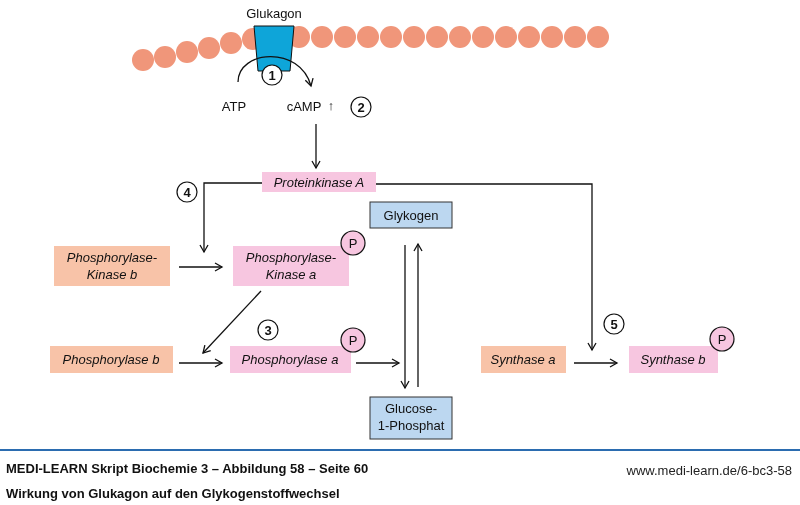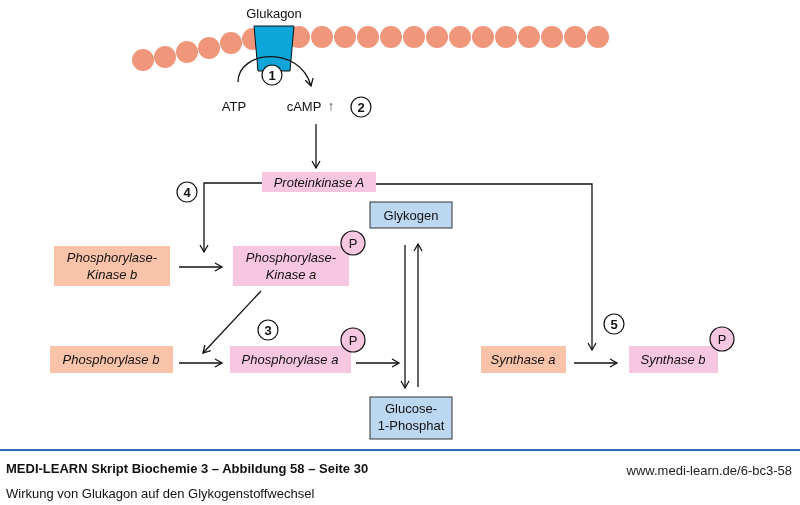--- a/index.html
+++ b/index.html
@@ -3,21 +3,21 @@
 <meta charset="utf-8">
 <style>
   html, body { margin:0; padding:0; background:#ffffff; }
   body { width:800px; height:505px; position:relative; overflow:hidden; font-family:"Liberation Sans", sans-serif; }
   #diagram { position:absolute; left:0; top:0; }
   .lbl { font-family:"Liberation Sans", sans-serif; font-size:13px; fill:#111; }
   .it { font-style:italic; }
   .footer-line { position:absolute; left:0; top:449px; width:800px; height:2px; background:#2b6cb0; }
   .footer-title { position:absolute; left:6px; top:461px; font-size:13px; font-weight:bold; color:#111; font-family:"Liberation Sans", sans-serif; }
   .footer-url { position:absolute; right:8px; top:463px; font-size:13px; color:#222; font-family:"Liberation Sans", sans-serif; }
-  .footer-sub { position:absolute; left:6px; top:486px; font-size:13px; font-weight:normal; color:#111; font-family:"Liberation Sans", sans-serif; }
+  .footer-sub { position:absolute; left:6px; top:486px; font-size:13px; font-weight:bold; color:#111; font-family:"Liberation Sans", sans-serif; }
 </style>
 </head>
 <body>
 
 <svg id="diagram" width="800" height="450" viewBox="0 0 800 450">
   <defs>
     <marker id="ah" markerWidth="10" markerHeight="10" refX="8" refY="5" orient="auto" markerUnits="userSpaceOnUse">
       <path d="M1,1 L8,5 L1,9" fill="none" stroke="#111" stroke-width="1.3"></path>
     </marker>
   </defs>
@@ -126,15 +126,15 @@
 
   <rect x="629" y="346" width="89" height="27" fill="#f7c6e0"></rect>
   <text class="lbl it" x="673" y="364" text-anchor="middle">Synthase b</text>
   <g>
     <circle cx="722" cy="339" r="12" fill="#f7c6e0" stroke="#111" stroke-width="1.2"></circle>
     <text class="lbl" x="722" y="344" text-anchor="middle" font-size="13">P</text>
   </g>
 </svg>
 
 <div class="footer-line"></div>
-<div class="footer-title">MEDI-LEARN Skript Biochemie 3 – Abbildung 58 – Seite 30</div>
+<div class="footer-title">MEDI-LEARN Skript Biochemie 3 – Abbildung 58 – Seite 60</div>
 <div class="footer-url">www.medi-learn.de/6-bc3-58</div>
 <div class="footer-sub">Wirkung von Glukagon auf den Glykogenstoffwechsel</div>
 
 </body></html>

